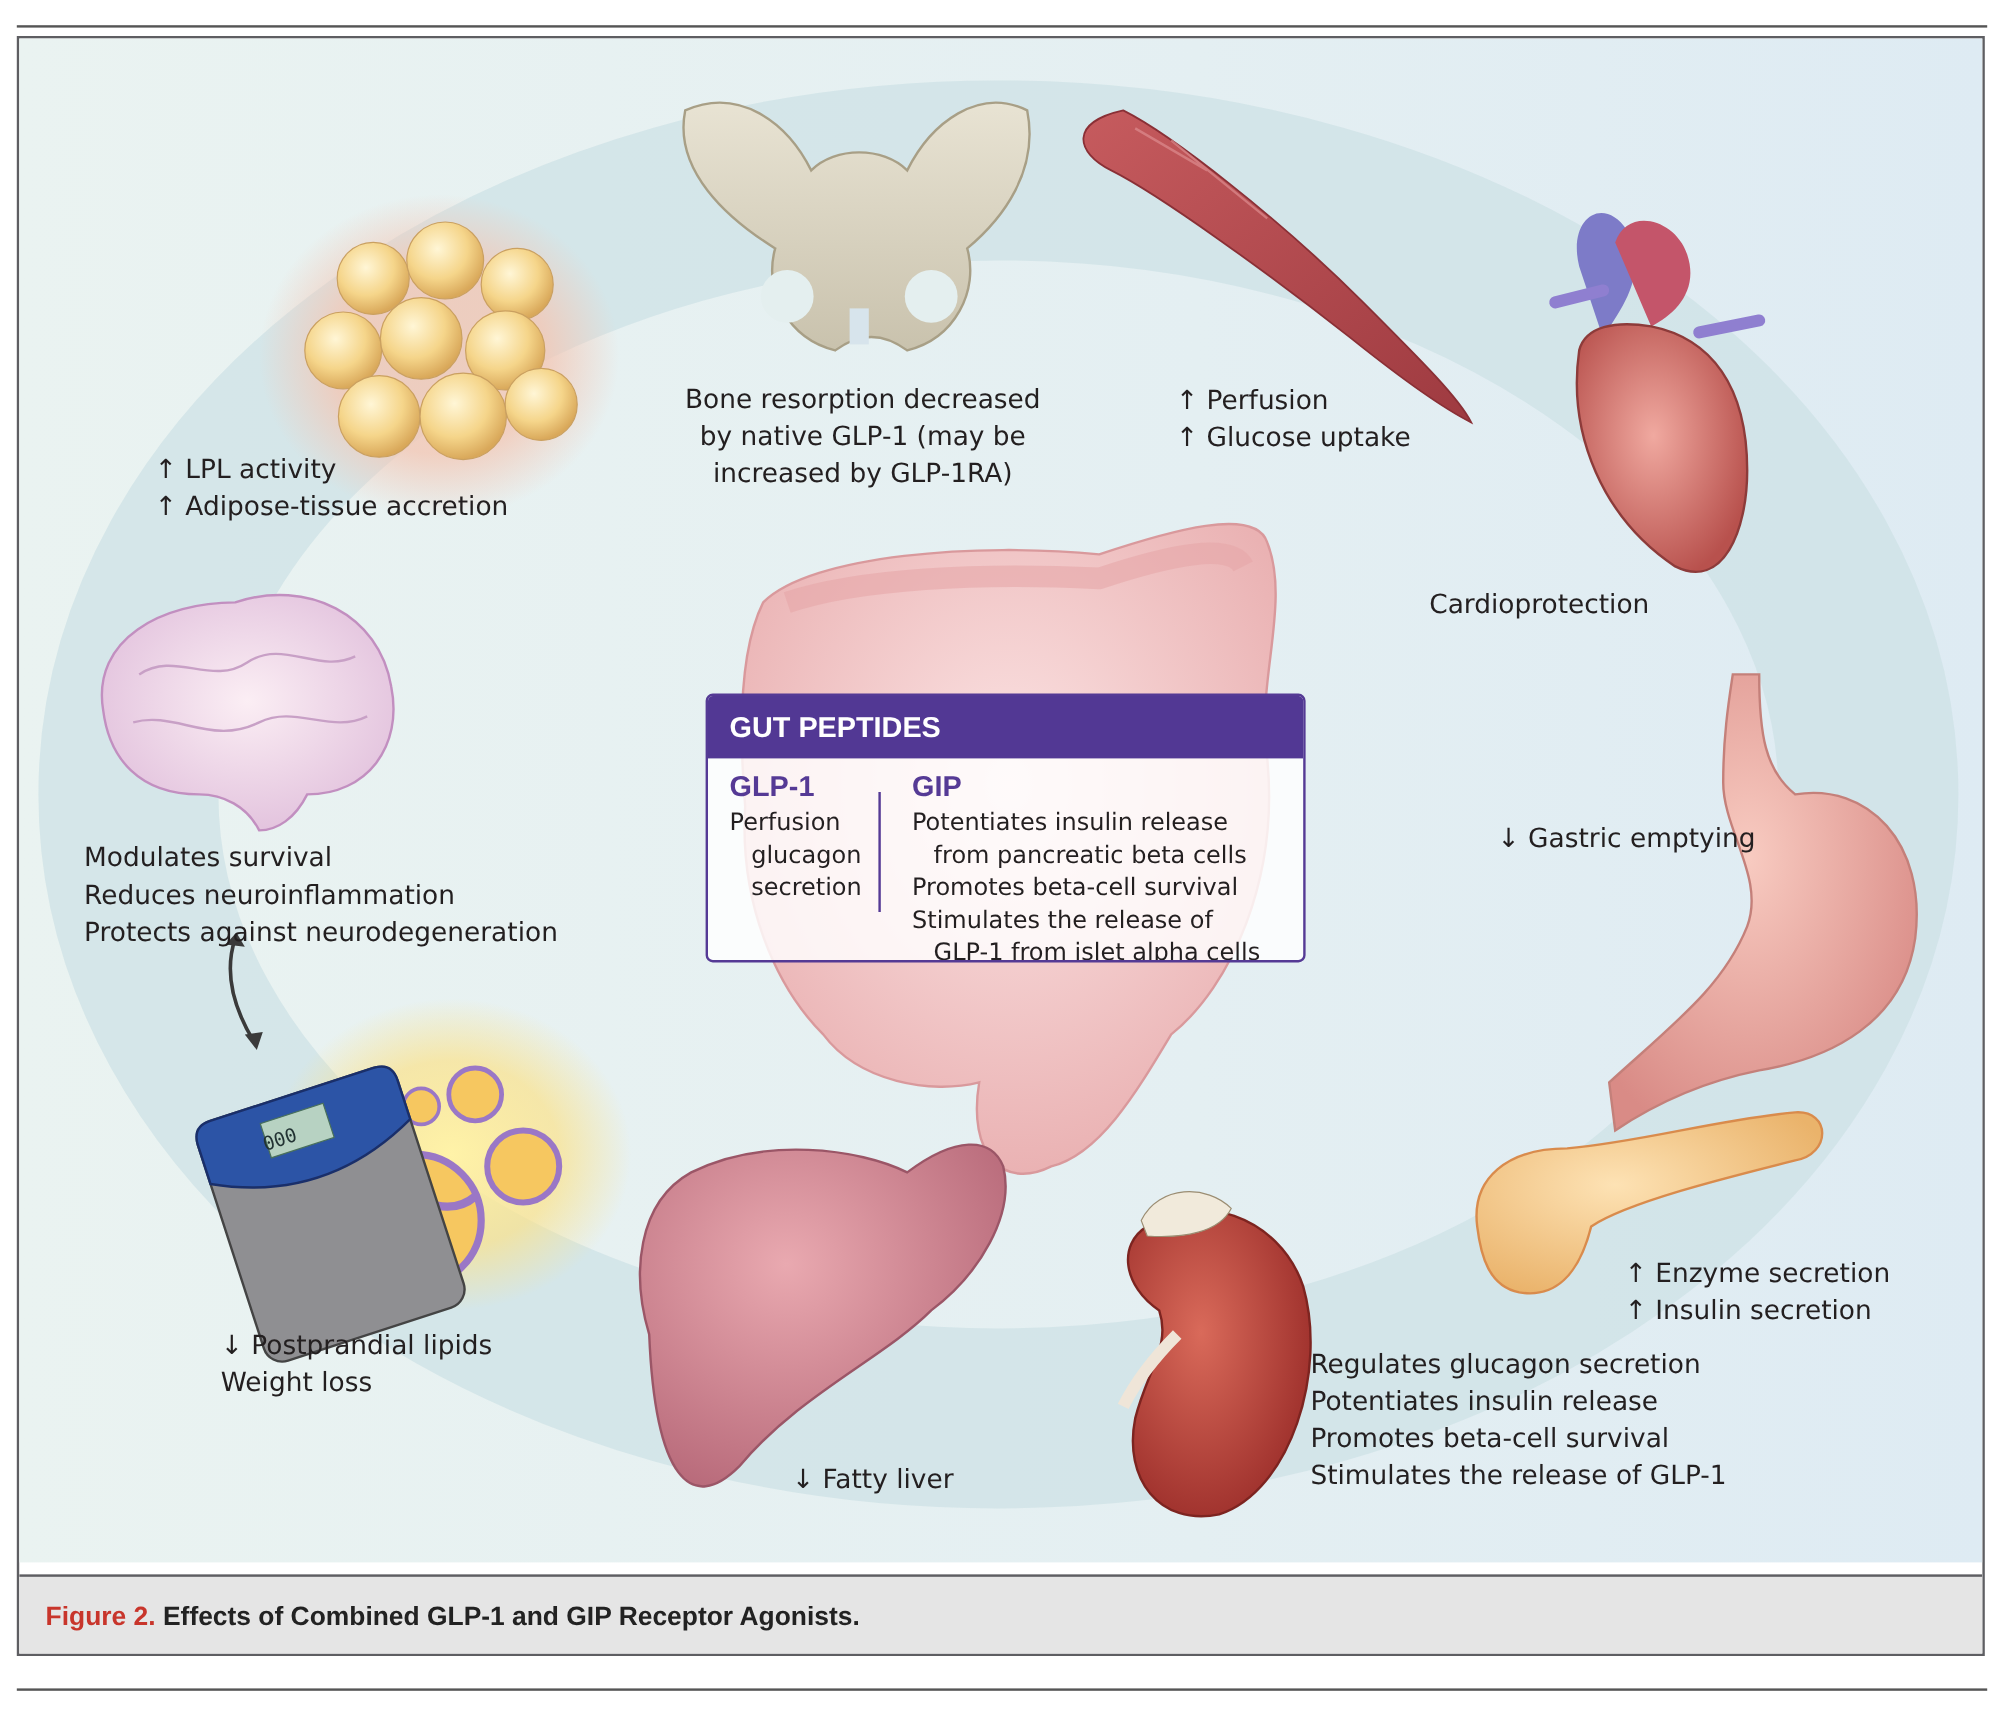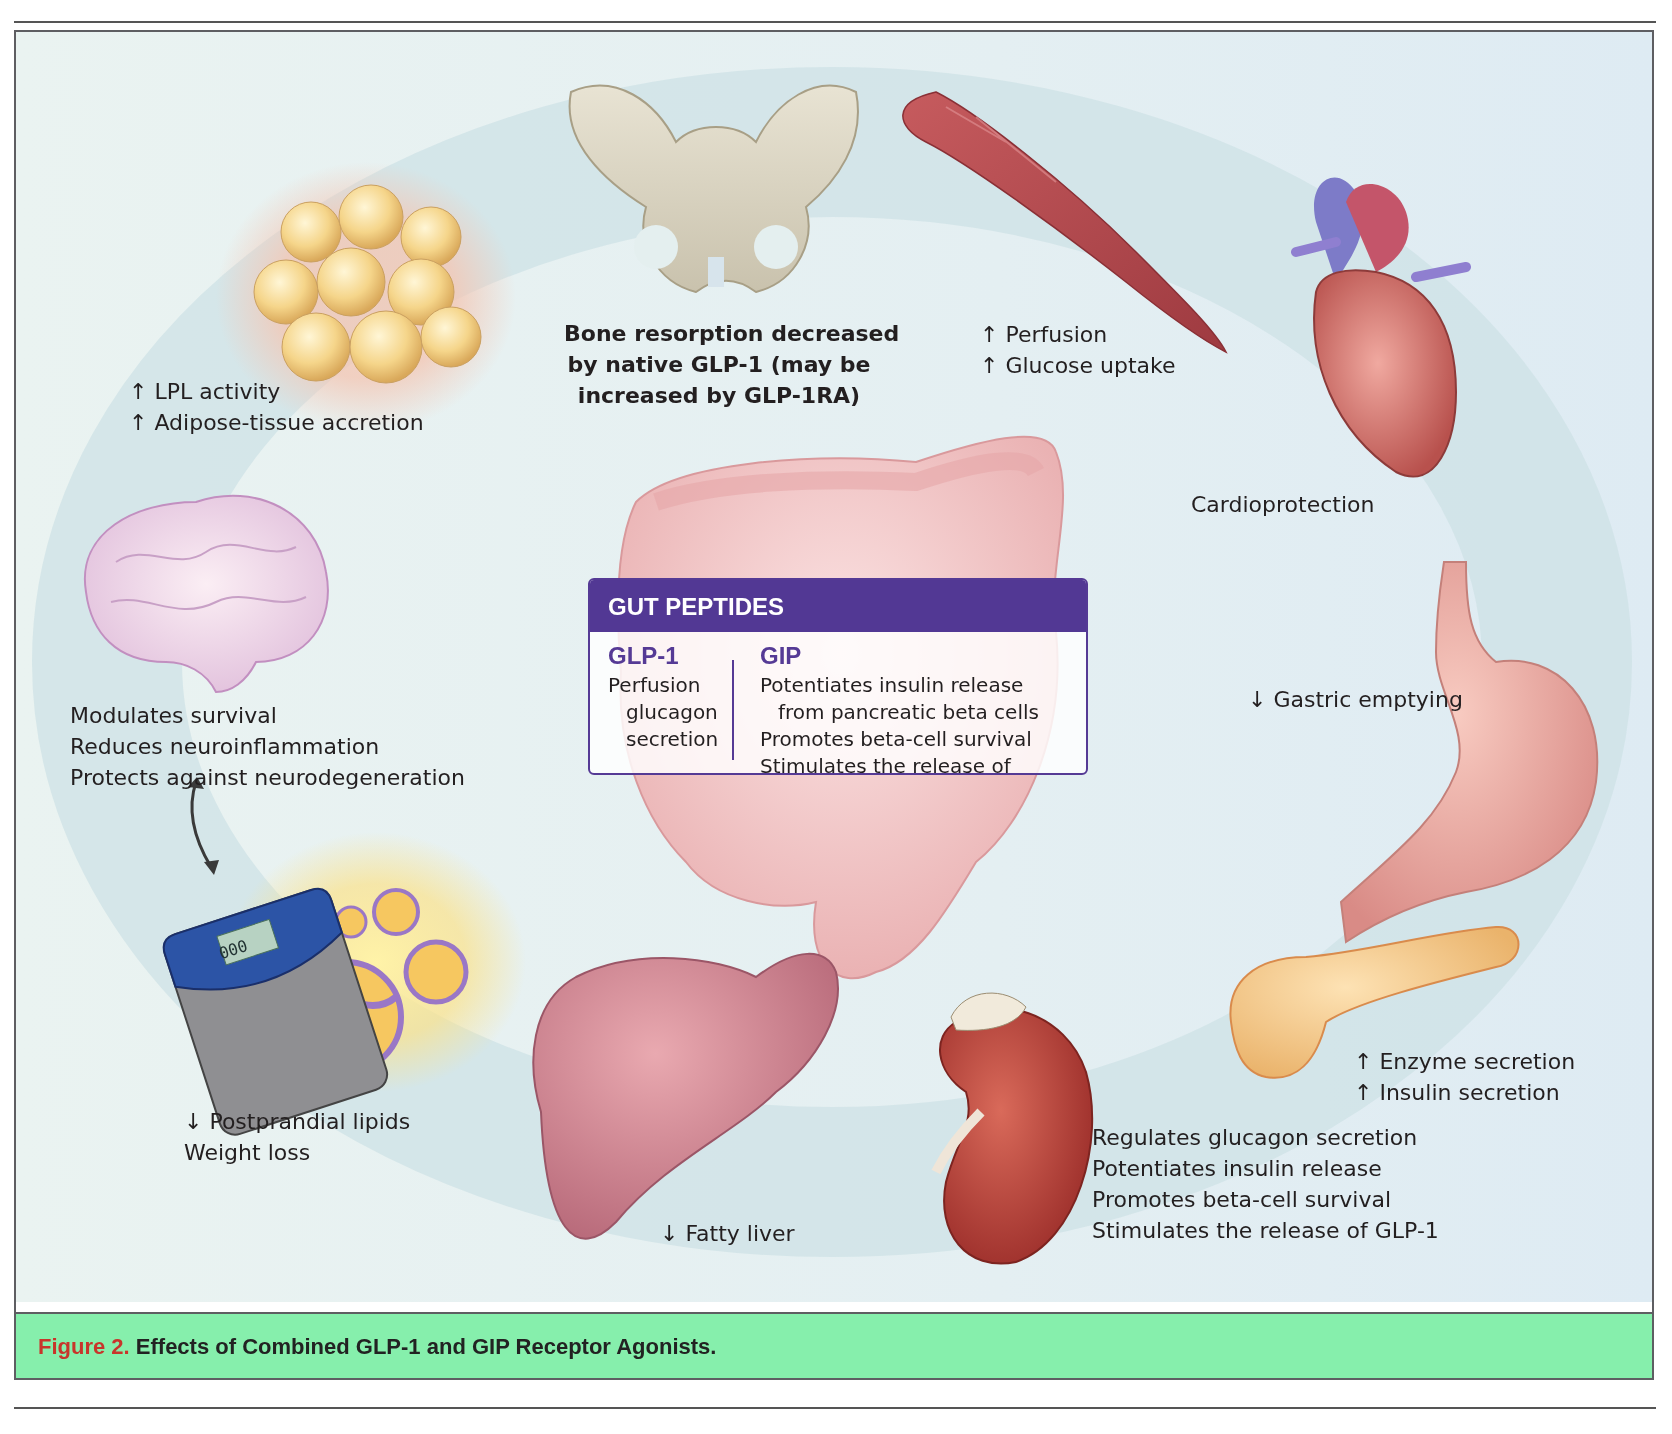--- a/index.html
+++ b/index.html
@@ -1,28 +1,28 @@
 <!DOCTYPE html>
 <html><head>
 <meta charset="utf-8">
 <style>
   html,body{margin:0;padding:0;background:#ffffff;}
   body{width:1672px;height:1434px;position:relative;overflow:hidden;font-family:"DejaVu Sans","Liberation Sans",sans-serif;color:#231f20;}
   .rule-top{position:absolute;left:14px;top:21px;width:1642px;height:2px;background:#555;}
   .frame{position:absolute;left:14px;top:30px;width:1640px;height:1350px;border:2px solid #5e5e62;box-sizing:border-box;overflow:hidden;}
   .art{position:absolute;left:0;top:0;width:1636px;height:1270px;background:linear-gradient(90deg,#eaf3f1 0%,#e4eff2 60%,#deebf3 100%);overflow:hidden;}
-  .caption{position:absolute;left:0;top:1280px;width:1636px;height:76px;background:#86efac;border-top:2px solid #5e5e62;box-sizing:border-box;}
+  .caption{position:absolute;left:0;top:1280px;width:1636px;height:76px;background:#e5e5e5;border-top:2px solid #5e5e62;box-sizing:border-box;}
   .caption-text{position:absolute;left:22px;top:20px;font-family:"Liberation Sans",sans-serif;font-weight:bold;font-size:22px;color:#222;}
   .caption-label{color:#c8352b;}
   .rule-bottom{position:absolute;left:14px;top:1407px;width:1642px;height:2px;background:#555;}
   svg.illus{position:absolute;left:0;top:0;}
   .lbl{position:absolute;font-family:"DejaVu Sans",sans-serif;font-size:22px;line-height:31px;color:#231f20;white-space:nowrap;}
   .lbl div{white-space:nowrap;}
   .center{text-align:center;}
-  .gp{position:absolute;left:572px;top:546px;width:500px;height:197px;border:2px solid #553a95;border-radius:6px;background:rgba(255,255,255,0.82);box-sizing:border-box;overflow:hidden;}
+  .gp{position:absolute;left:572px;top:546px;width:500px;height:224px;border:2px solid #553a95;border-radius:6px;background:rgba(255,255,255,0.82);box-sizing:border-box;overflow:hidden;}
   .gp-head{height:52px;background:#523894;color:#fff;font-family:"Liberation Sans",sans-serif;font-weight:bold;font-size:24px;line-height:54px;padding-left:18px;}
   .gp-col{position:absolute;top:62px;font-family:"DejaVu Sans",sans-serif;font-size:20px;line-height:27px;color:#231f20;}
   .gp-col h3{margin:0 0 2px 0;font-family:"Liberation Sans",sans-serif;font-size:24px;font-weight:bold;color:#553a95;line-height:28px;}
   .gp-divider{position:absolute;left:142px;top:80px;width:2px;height:100px;background:#553a95;}
   .indent{padding-left:18px;}
 </style>
 </head>
 <body>
 
 <div class="rule-top"></div>
@@ -166,21 +166,21 @@
       <g>
         <path d="M1215 990 C1210 950 1240 925 1290 925 C1350 920 1420 900 1480 895 C1510 893 1510 930 1480 935 C1420 950 1340 970 1310 990 C1300 1030 1280 1050 1250 1045 C1225 1040 1218 1015 1215 990 Z" fill="url(#gPanc)" stroke="#d98b4c" stroke-width="2"></path>
       </g>
     </svg>
 
     <div class="lbl" style="left:113px;top:344px;">
       <div>↑ LPL activity</div>
       <div>↑ Adipose-tissue accretion</div>
     </div>
 
-    <div class="lbl center" style="left:548px;top:286px;width:310px;font-weight:bold;">
+    <div class="lbl center" style="left:548px;top:286px;width:310px;">
       <div>Bone resorption decreased</div>
       <div>by native GLP-1 (may be</div>
       <div>increased by GLP-1RA)</div>
     </div>
 
     <div class="lbl" style="left:964px;top:287px;">
       <div>↑ Perfusion</div>
       <div>↑ Glucose uptake</div>
     </div>
 

